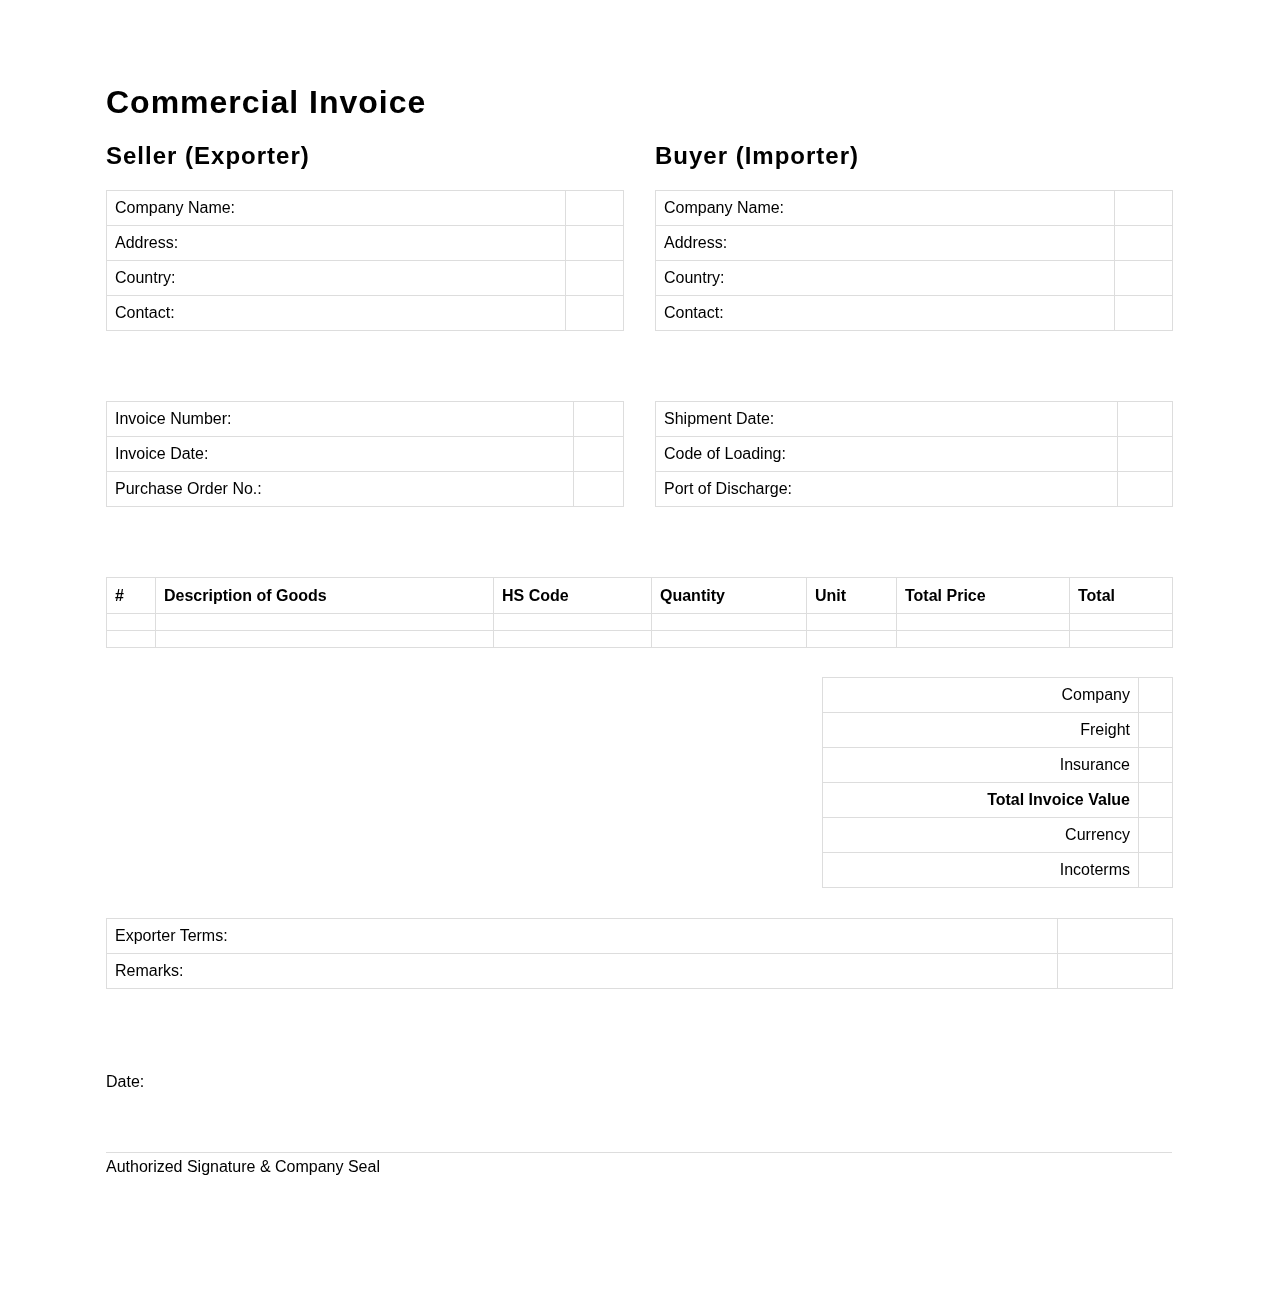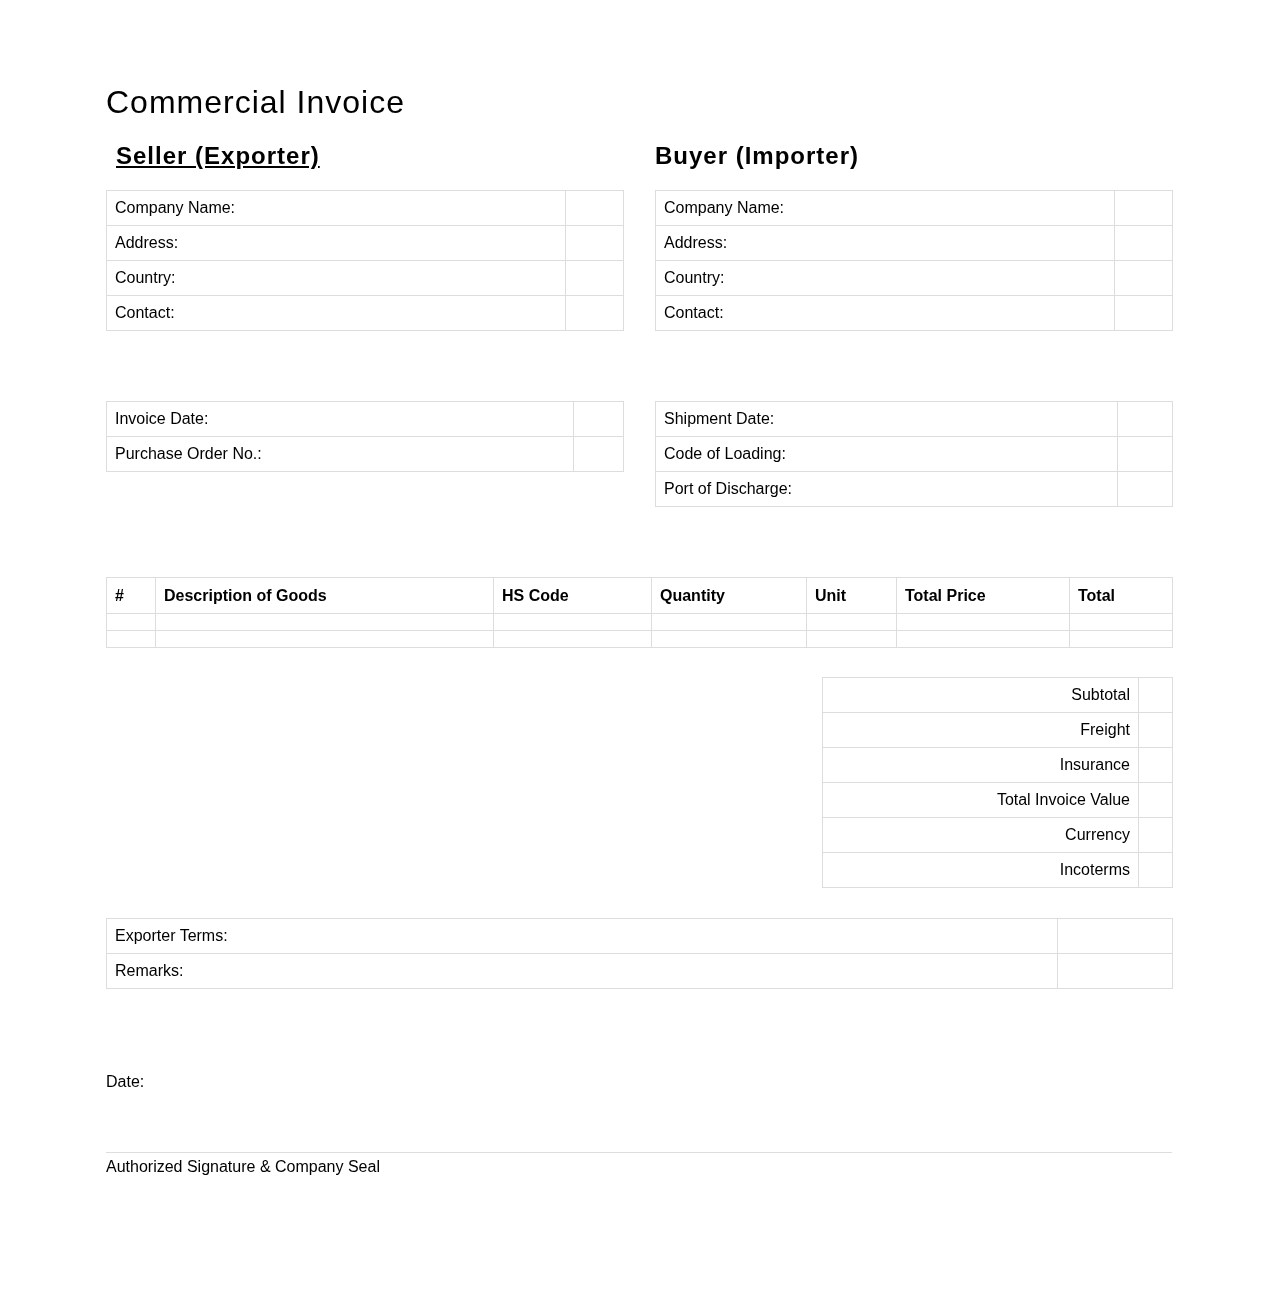--- a/index.html
+++ b/index.html
@@ -3,47 +3,47 @@
   <meta charset="utf-8">
   <style>
     html, body { margin: 0; padding: 0; background: #ffffff; }
     body {
       width: 1278px; height: 1300px; position: relative;
       font-family: "Liberation Sans", sans-serif; color: #000; font-size: 16px;
     }
     .abs { position: absolute; }
     h1 {
       position: absolute; left: 106px; top: 82px; margin: 0;
-      font-size: 32px; font-weight: normal; letter-spacing: 1px; line-height: 40px;
+      font-size: 32px; font-weight: bold; letter-spacing: 1px; line-height: 40px;
     }
     h2 {
       position: absolute; margin: 0; font-size: 24px; font-weight: bold;
       letter-spacing: 1px; line-height: 30px;
     }
     table { border-collapse: collapse; position: absolute; table-layout: fixed; }
     td, th {
       border: 1px solid #dddddd; padding: 0 8px; text-align: left;
       font-size: 16px; height: 34px; line-height: 34px; box-sizing: border-box;
       white-space: nowrap; overflow: hidden;
     }
     th { font-weight: bold; }
     .items td { height: 17px; line-height: 17px; }
     .totals td.lbl { text-align: right; }
-    .totals td.bold { font-weight: normal; }
+    .totals td.bold { font-weight: bold; }
     .sig-line {
       position: absolute; left: 106px; top: 1152px; width: 1066px;
       border-top: 1px solid #dddddd;
     }
   </style>
 </head>
 <body>
 
 <h1>Commercial Invoice</h1>
 
-<h2 style="left:116px; top:141px;text-decoration:underline;">Seller (Exporter)</h2>
+<h2 style="left:106px; top:141px;">Seller (Exporter)</h2>
 <h2 style="left:655px; top:141px;">Buyer (Importer)</h2>
 
 <table style="left:106px; top:190px; width:517px;">
   <colgroup>
       <col style="width:459px">
       <col style="width:58px">
     </colgroup>
   <tbody>
       <tr>
         <td>Company Name:</td>
@@ -88,20 +88,24 @@
       </tr>
 </tbody>
   </table>
 
 <table style="left:106px; top:401px; width:517px;">
   <colgroup>
       <col style="width:467px">
       <col style="width:50px">
     </colgroup>
   <tbody>
+      <tr>
+        <td>Invoice Number:</td>
+        <td></td>
+      </tr>
   <tr>
         <td>Invoice Date:</td>
         <td></td>
       </tr>
   <tr>
         <td>Purchase Order No.:</td>
         <td></td>
       </tr>
 </tbody>
   </table>
@@ -168,21 +172,21 @@
 </tbody>
   </table>
 
 <table class="totals" style="left:822px; top:677px; width:350px;">
   <colgroup>
       <col style="width:316px">
       <col style="width:34px">
     </colgroup>
   <tbody>
       <tr>
-        <td class="lbl">Subtotal</td>
+        <td class="lbl">Company</td>
         <td></td>
       </tr>
   <tr>
         <td class="lbl">Freight</td>
         <td></td>
       </tr>
   <tr>
         <td class="lbl">Insurance</td>
         <td></td>
       </tr>

